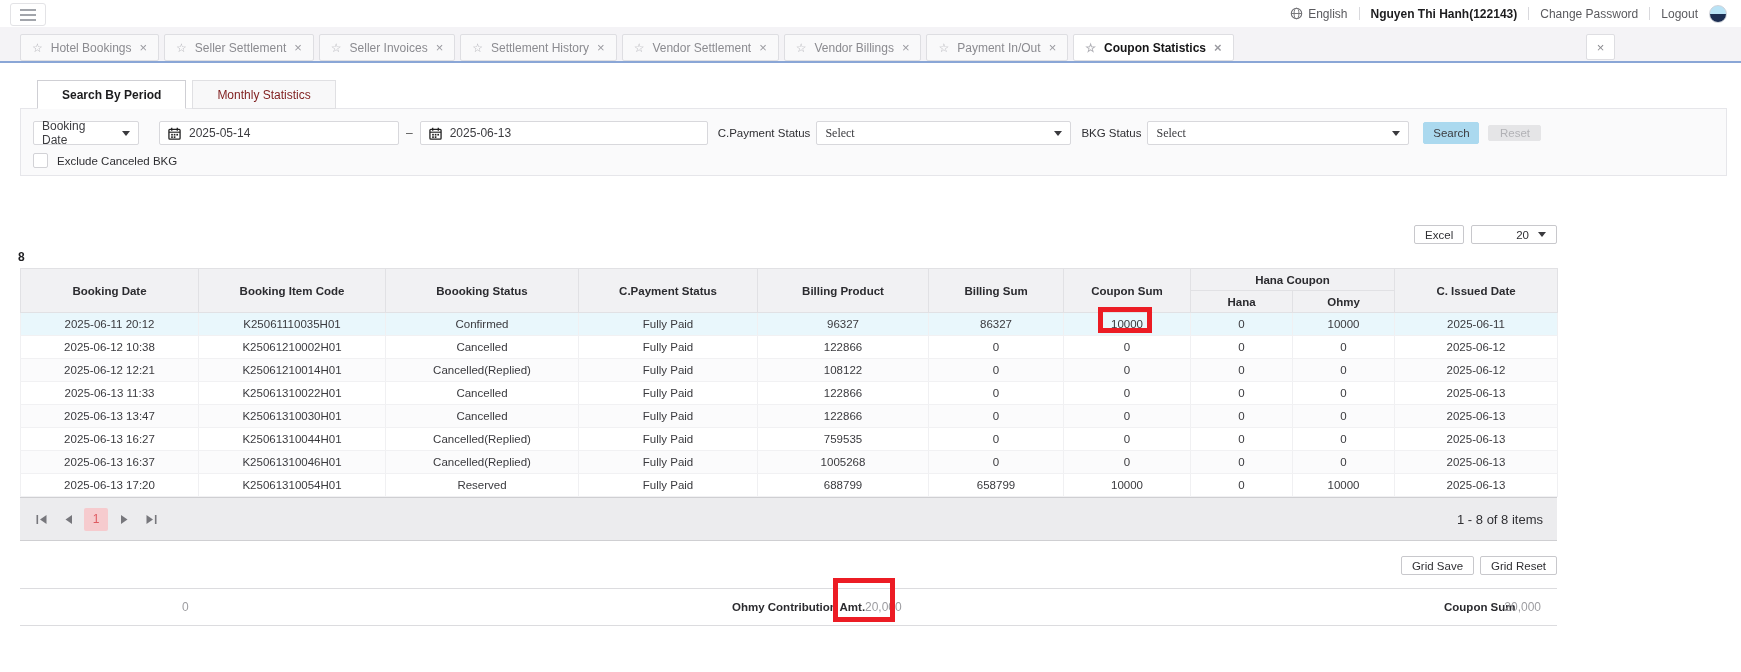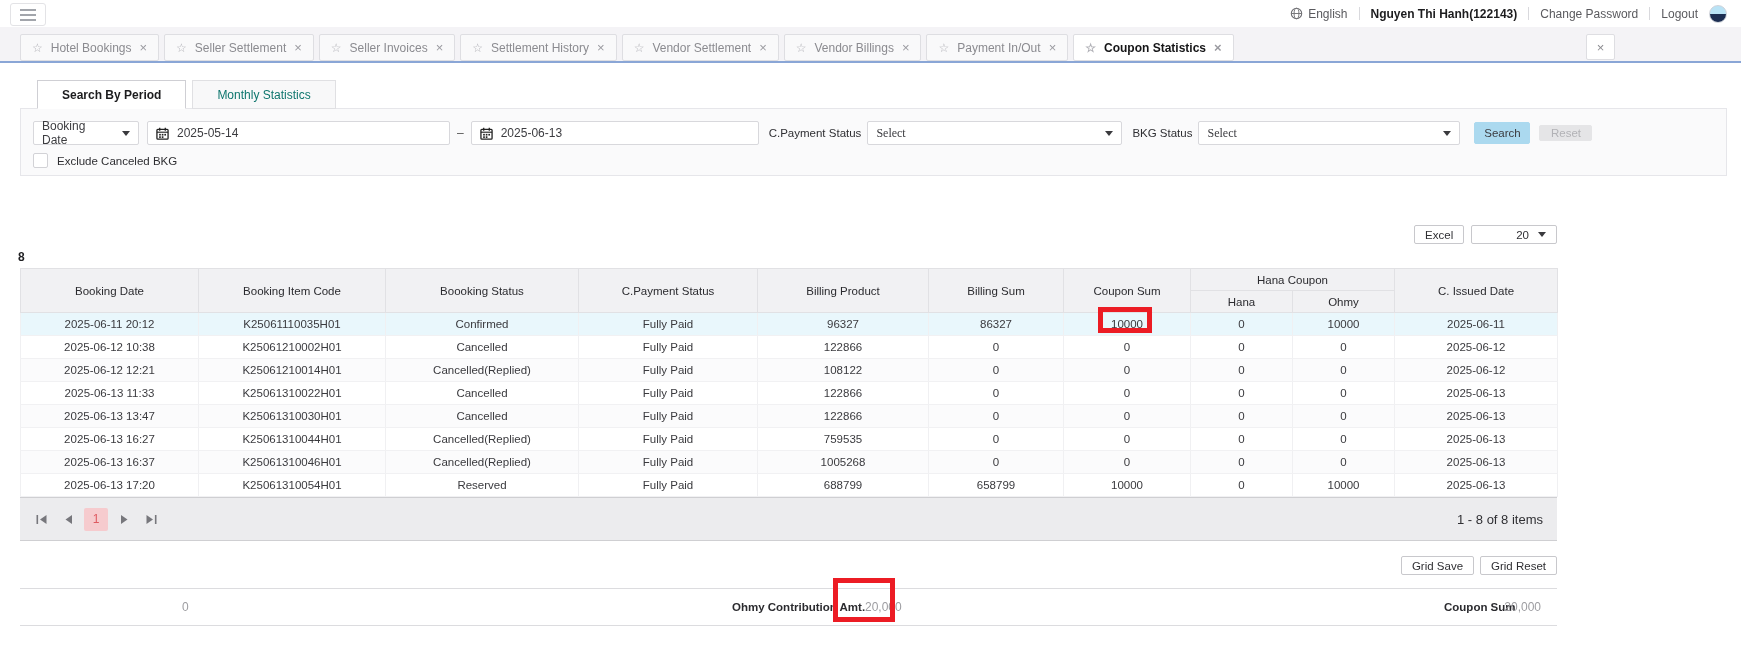--- a/index.html
+++ b/index.html
@@ -31,37 +31,37 @@
   .tab.active { background:#fff; color:#151517; font-weight:700; }
   .tab .star { font-size:12px; color:#b2b2b8; line-height:1; }
   .tab .x { font-size:13px; color:#9a9aa0; line-height:1; }
   .tabset-close { position:absolute; right:126px; top:7px; width:29px; height:26px; background:#fff;
     border:1px solid #dedee2; border-radius:2px; color:#8b8b90; font-size:13px;
     display:flex; align-items:center; justify-content:center; cursor:pointer; }
 
   
   .subtabs { position:absolute; top:80px; left:37px; display:flex; z-index:3; }
   .subtab { height:29px; padding:0 24px; display:flex; align-items:center; font-size:12px;
-    border:1px solid #e0e0e3; background:#f8f8f9; color:#0f766e; cursor:pointer; }
+    border:1px solid #e0e0e3; background:#f8f8f9; color:#7f1d1d; cursor:pointer; }
   .subtab.active { background:#fff; color:#1c1c1e; font-weight:700; border-color:#cfcfd4;
     border-bottom-color:#fff; }
   .subtab + .subtab { margin-left:6px; }
 
   
   .panel { position:absolute; top:108px; left:20px; width:1707px; height:68px; background:#fafafb;
     border:1px solid #e6e6ea; }
   .searchrow { position:absolute; top:12px; left:12px; display:flex; align-items:center; }
   .ctrl { background:#fff; border:1px solid #d8d8dc; border-radius:2px; height:24px;
     display:flex; align-items:center; padding:0 8px; font-size:12px; color:#3c3c40; }
   .ctrl.select { justify-content:space-between; cursor:pointer; }
   .caret { width:0; height:0; border-left:4px solid transparent; border-right:4px solid transparent;
     border-top:5px solid #3a3a3e; margin-left:8px; }
   .cal { width:13px; height:13px; margin-right:8px; flex:none; }
   .type-select { width:106px; }
-  .date-input { width:303px; margin-left:8px; }
+  .date-input { width:240px; margin-left:20px; }
   .date-input.to { width:288px; margin-left:0; }
   .dash { margin:0 7px; color:#555; font-size:12px; }
   .flabel { font-size:11.5px; color:#2f2f33; margin:0 6px 0 10px; white-space:nowrap; }
   .flabel.bkg { }
   .status-select { width:255px;font-family:Liberation Serif, serif; }
   .status-select.bkg { width:262px; }
   .btn-search { margin-left:14px; width:56px; height:22px; background:#abd9ef; border:1px solid #abd9ef;
     border-radius:2px; font-size:11.5px; color:#3b3b3f; display:flex; align-items:center;
     justify-content:center; cursor:pointer; }
   .btn-reset { margin-left:9px; width:53px; height:16px; background:#e5e5e7; border:1px solid #e5e5e7;
@@ -77,21 +77,21 @@
   .btn-plain { background:#fff; border:1px solid #c8c8cc; border-radius:2px; font-size:11.5px;
     color:#2f2f33; height:19px; padding:0 10px; display:flex; align-items:center; cursor:pointer; }
   .pagesize { gap:7px;padding-left:44px; }
   .pagesize .caret { margin-left:2px; border-top-width:5px; }
   .count { position:absolute; top:250px; left:18px; font-size:12px; font-weight:700; color:#1f1f22; }
 
   
   .gridwrap { position:absolute; top:268px; left:20px; width:1537px; }
   table.grid { width:1537px; table-layout:fixed; border-collapse:collapse;
     border-top:1px solid #bfbfc2; }
-  table.grid th { background:#f1f1f3; border:1px solid #e1e1e4; font-size:11.5px; font-weight:400;
+  table.grid th { background:#f1f1f3; border:1px solid #e1e1e4; font-size:11.5px; font-weight:700;
     color:#2b2b2f; height:22px; text-align:center; }
   table.grid td { height:23px; font-size:11.5px; color:#3a3a3e; text-align:center;
     border-right:1px solid #f0f0f2; border-bottom:1px solid #f1f1f3; position:relative;
     background:#fff; white-space:nowrap; }
   table.grid td:first-child { border-left:1px solid #f0f0f2; }
   tr.hl td { background:#e9f7fc; }
   tr.alt td { background:#fbfbfc; }
 
   
   .pager { width:1537px; height:44px; background:#ececee; border-top:1px solid #cfcfd2;

